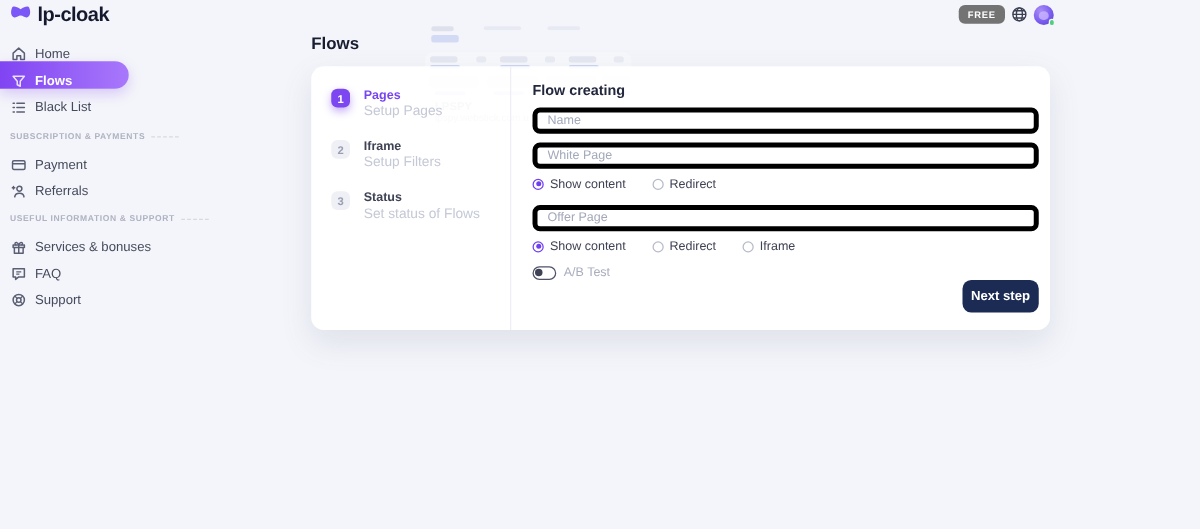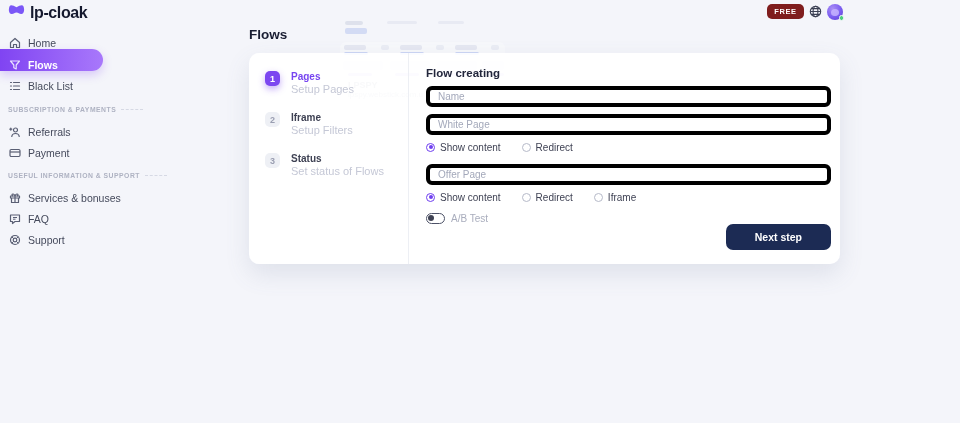--- a/index.html
+++ b/index.html
@@ -35,21 +35,21 @@
   }
   .section-label::after { content:""; width:22px; border-top:1px dashed #d6d9e4; }
   .sl1 { margin-top:13px; height:8px; }
   .sl2 { margin-top:12px; height:8px; }
   .gap4 { height:4px; }
 
   
   .topbar { position:absolute; left:767px; top:3px; height:17px; display:flex; align-items:center; gap:5px; z-index:3; }
   .free-btn {
     width:37px; height:15px; border:none; border-radius:5px; cursor:pointer;
-    background:#7f1d1d; color:#fff; font-size:7.5px; font-weight:700; letter-spacing:.6px;
+    background:#737373; color:#fff; font-size:7.5px; font-weight:700; letter-spacing:.6px;
     font-family:"Liberation Sans", sans-serif;
   }
   .globe { display:flex; cursor:pointer; }
   .avatar {
     position:relative; width:16px; height:16px; border-radius:50%; cursor:pointer;
     background:radial-gradient(circle at 35% 30%, #a98df5 0%, #7a5cf0 55%, #5b3dc8 100%);
   }
   .avatar .face { position:absolute; left:4px; top:5px; width:8px; height:7px; border-radius:50% 50% 45% 45%; background:#c9b6ff; opacity:.8; }
   .online-dot {
     position:absolute; right:-1px; bottom:-1px; width:5.5px; height:5.5px;
@@ -105,21 +105,21 @@
   .radio-label { font-size:10px; color:#3f4254; }
   .mt11 { margin-top:11px; }
   .toggle-row { display:flex; align-items:center; gap:6px; margin-top:10px; }
   .toggle {
     position:relative; width:19px; height:11px; border-radius:6px;
     border:1.5px solid #4d5267; background:#fff; cursor:pointer; flex:0 0 auto;
   }
   .toggle .knob { position:absolute; left:1px; top:1px; width:6px; height:6px; border-radius:50%; background:#3f4254; }
   .toggle-label { font-size:10px; color:#a9adbd; }
   .next-btn {
-    position:absolute; right:9px; bottom:14px; height:26px; padding:0 29px;
+    position:absolute; right:9px; bottom:14px; height:26px; padding:0 7px;
     background:#1c2b54; color:#fff; border:none; border-radius:7px; cursor:pointer;
     font-size:10.5px; font-weight:700; font-family:"Liberation Sans", sans-serif;
   }
   svg { display:block; }
 </style>
 </head>
 <body>
 
 <div class="backdrop">
   <div class="bk-card"></div>
@@ -184,37 +184,37 @@
         </svg>
       </span>
       <span>Black List</span>
     </div>
 
     <div class="section-label sl1">Subscription &amp; payments</div>
     <div class="gap4"></div>
 
     <div class="nav-item">
       <span class="ni">
+        <svg width="12" height="12" viewBox="0 0 12 12" fill="none" stroke="currentColor" stroke-width="1.2">
+          <rect x="1" y="2.5" width="10" height="7" rx="1.2"></rect>
+          <path d="M1 5 H11"></path>
+        </svg>
+      </span>
+      <span>Payment</span>
+    </div>
+
+    <div class="nav-item">
+      <span class="ni">
         <svg width="12" height="12" viewBox="0 0 12 12" fill="none" stroke="currentColor" stroke-width="1.2" stroke-linecap="round">
           <circle cx="6.5" cy="4" r="2"></circle>
           <path d="M2.8 10.5 C3 8.5 4.5 7.5 6.5 7.5 C8.5 7.5 10 8.5 10.2 10.5"></path>
           <path d="M1.8 2.2 V4.2 M0.8 3.2 H2.8"></path>
         </svg>
       </span>
       <span>Referrals</span>
-    </div>
-
-    <div class="nav-item">
-      <span class="ni">
-        <svg width="12" height="12" viewBox="0 0 12 12" fill="none" stroke="currentColor" stroke-width="1.2">
-          <rect x="1" y="2.5" width="10" height="7" rx="1.2"></rect>
-          <path d="M1 5 H11"></path>
-        </svg>
-      </span>
-      <span>Payment</span>
     </div>
 
     <div class="section-label sl2">Useful information &amp; support</div>
     <div class="gap4"></div>
 
     <div class="nav-item">
       <span class="ni">
         <svg width="12" height="12" viewBox="0 0 12 12" fill="none" stroke="currentColor" stroke-width="1.2" stroke-linejoin="round">
           <rect x="1.5" y="4" width="9" height="2"></rect>
           <path d="M2.5 6 V10.5 H9.5 V6 M6 4 V10.5 M4 4 C2.8 4 2.5 1.8 4.2 2 C5.4 2.2 6 4 6 4 C6 4 6.6 2.2 7.8 2 C9.5 1.8 9.2 4 8 4"></path>

